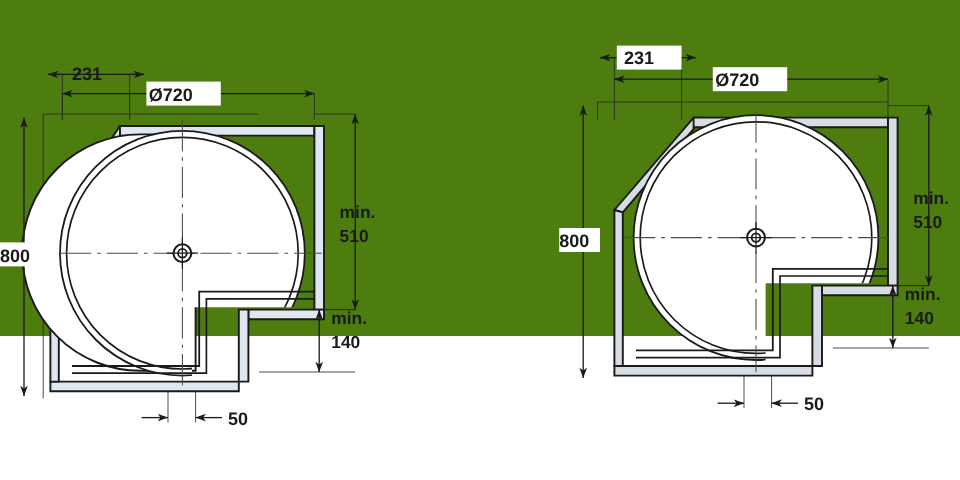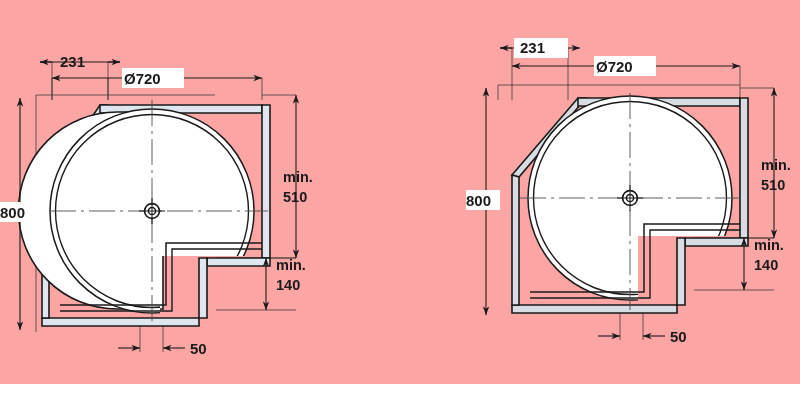--- a/index.html
+++ b/index.html
@@ -1,18 +1,18 @@
 <!DOCTYPE html>
 <html><head>
 <meta charset="utf-8">
 <style>
   html,body{margin:0;padding:0;background:#ffffff;}
   body{width:800px;height:400px;overflow:hidden;
        font-family:"Liberation Sans","DejaVu Sans",sans-serif;}
-  #sheet{position:relative;width:800px;height:384px;background:#fca5a5;}
+  #sheet{position:relative;width:800px;height:280px;background:#4d7c0f;}
   svg{display:block;}
   .dimtext{font-family:"Liberation Sans","DejaVu Sans",sans-serif;
            font-size:15px;font-weight:bold;fill:#1a1a1a;}
   .dimtext-sm{font-family:"Liberation Sans","DejaVu Sans",sans-serif;
            font-size:14.5px;font-weight:bold;fill:#1a1a1a;}
 </style>
 </head>
 <body>
 
 <div id="sheet">

